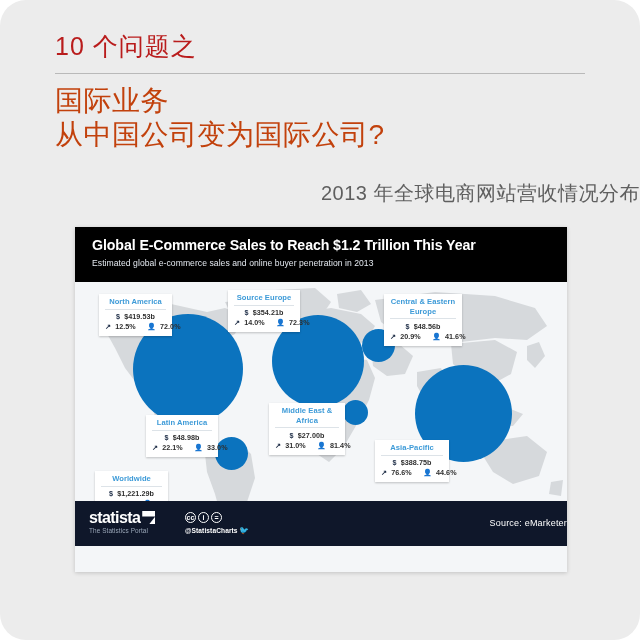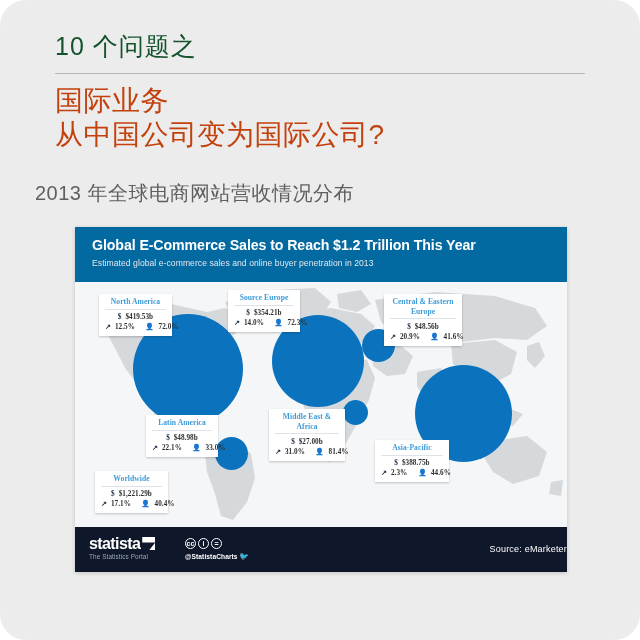--- a/index.html
+++ b/index.html
@@ -20,21 +20,21 @@
     border-radius: 26px;
     overflow: hidden;
   }
 
   
   .kicker {
     position: absolute;
     left: 55px;
     top: 30px;
     font-size: 25px;
-    color: #14532d;
+    color: #b91c1c;
     letter-spacing: 1px;
     font-weight: 400;
     white-space: nowrap;
   }
 
   .rule {
     position: absolute;
     left: 55px;
     top: 73px;
     width: 530px;
@@ -53,41 +53,41 @@
     letter-spacing: 0.5px;
     white-space: nowrap;
   }
   .title .line2 { display: block; }
 
   .subtitle {
     position: absolute;
     left: 0;
     right: 0;
     top: 180px;
-    text-align: left;
+    text-align: right;
     padding-left: 35px;
     font-size: 20px;
     color: #5f5f5f;
     letter-spacing: 0.5px;
   }
 
   
   #info {
     position: absolute;
     left: 75px;
     top: 227px;
     width: 492px;
     height: 345px;
     background: #f4f6f8;
     box-shadow: 0 1px 4px rgba(0,0,0,0.18);
     overflow: hidden;
   }
 
   .info-header {
-    background: #0369a1;
+    background: #000000;
     color: #ffffff;
     padding: 9px 17px 10px 17px;
     height: 55px;
   }
   .info-header h1 {
     font-size: 14.2px;
     font-weight: bold;
     letter-spacing: -0.1px;
     line-height: 19px;
   }
@@ -96,24 +96,23 @@
     font-weight: normal;
     color: #e3e8ef;
     margin-top: 3px;
     letter-spacing: 0.05px;
   }
 
   
   .map-wrap {
     position: relative;
     width: 492px;
-    height: 245px;
+    height: 219px;
     background: #f4f6f8;
     overflow: hidden;
-    font-family: Liberation Serif, serif;
   }
   .map-svg {
     position: absolute;
     left: 0; top: 0;
     width: 492px; height: 245px;
   }
 
   .bubble {
     position: absolute;
     border-radius: 50%;
@@ -357,21 +356,21 @@
         </div>
         <div class="c-row">
           <span class="gl">↗</span>
           <span class="val">22.1%</span>
           <span class="gap"></span>
           <span class="gl">👤</span>
           <span class="val">33.0%</span>
         </div>
       </div>
 
-      <div class="callout" style="left:194px; top:127px; width:76px;">
+      <div class="callout" style="left:194px; top:121px; width:76px;">
         <div class="c-name" style="white-space:normal;">Middle East &amp; Africa</div>
         <div class="c-sep"></div>
         <div class="c-row">
           <span class="gl">$</span>
           <span class="val">$27.00b</span>
         </div>
         <div class="c-row">
           <span class="gl">↗</span>
           <span class="val">31.0%</span>
           <span class="gap"></span>
@@ -382,21 +381,21 @@
 
       <div class="callout" style="left:300px; top:158px; width:74px;">
         <div class="c-name">Asia-Pacific</div>
         <div class="c-sep"></div>
         <div class="c-row">
           <span class="gl">$</span>
           <span class="val">$388.75b</span>
         </div>
         <div class="c-row">
           <span class="gl">↗</span>
-          <span class="val">2.3%</span>
+          <span class="val">76.6%</span>
           <span class="gap"></span>
           <span class="gl">👤</span>
           <span class="val">44.6%</span>
         </div>
       </div>
 
       <div class="callout" style="left:20px; top:189px; width:73px;">
         <div class="c-name">Worldwide</div>
         <div class="c-sep"></div>
         <div class="c-row">

